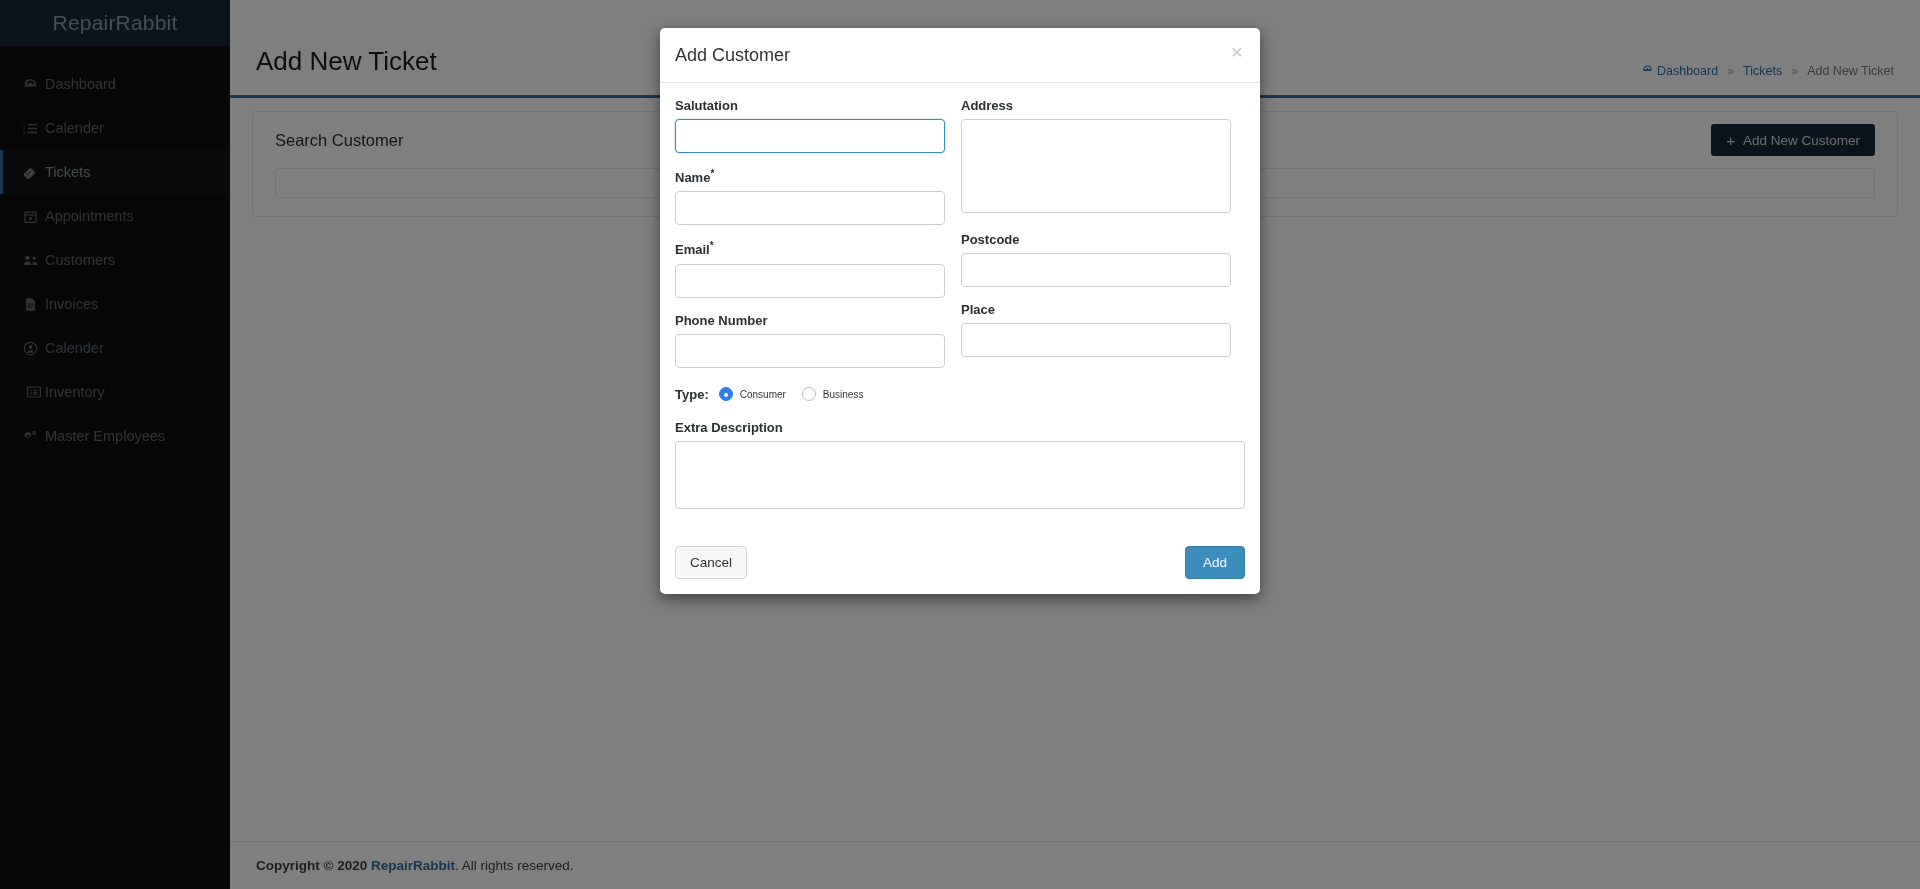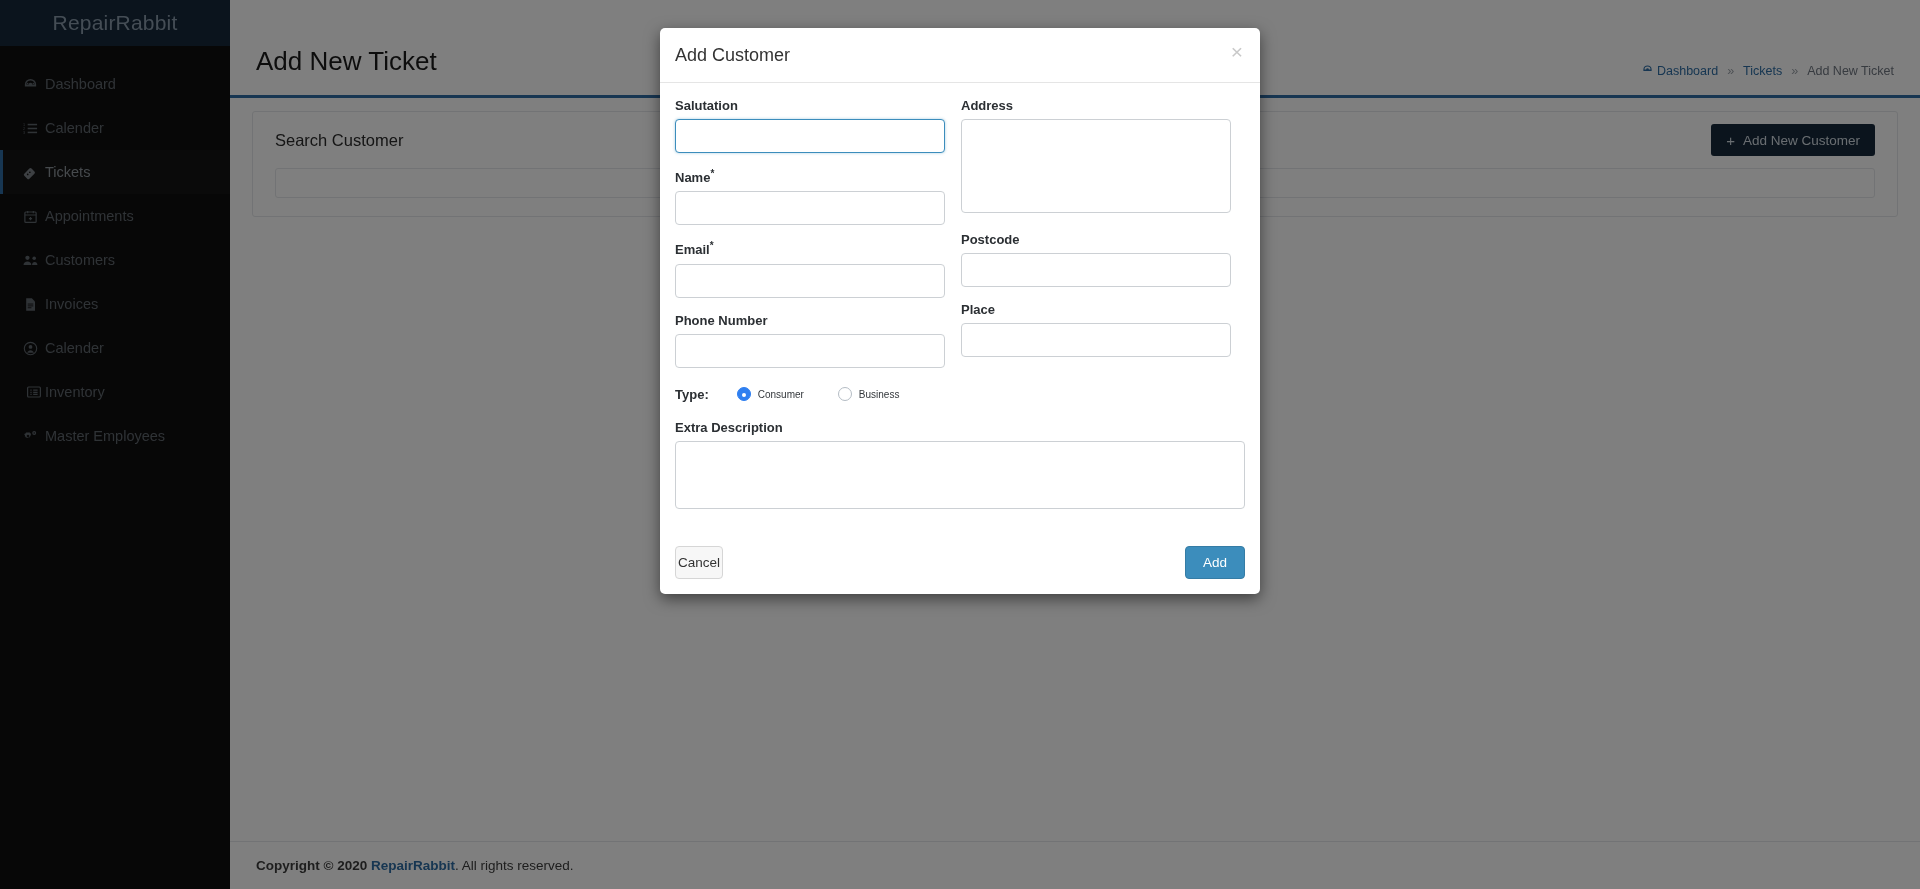--- a/index.html
+++ b/index.html
@@ -200,21 +200,21 @@
     border: 1px solid #ccd0d4;
     border-radius: 4px;
     background: #fff;
     padding: 7px 10px;
     font-size: 13.5px;
     resize: none;
     font-family: "Liberation Sans", sans-serif;
   }
   .ftext.address { height: 94px; }
   .ftext.extra { height: 68px; }
-  .type-row { display: flex; align-items: center; gap: 24px; margin: 4px 0 18px 0; }
+  .type-row { display: flex; align-items: center; gap: 6px; margin: 4px 0 18px 0; }
   .type-label { font-size: 13px; font-weight: 700; color: #2b2f33; margin-right: 4px; }
   .radio-wrap { display: inline-flex; align-items: center; gap: 7px; margin-right: 10px; cursor: pointer; }
   .radio {
     width: 14px; height: 14px; border-radius: 50%;
     border: 1px solid #b4bcc4; background: #fff;
     display: inline-block; position: relative;
   }
   .radio.checked { background: #2f7ff0; border-color: #2f7ff0; }
   .radio.checked::after {
     content: ""; position: absolute; left: 4.5px; top: 4.5px;
@@ -223,21 +223,21 @@
   .radio-text { font-size: 10px; color: #33373b; }
   .full { width: 100%; }
   .modal-foot {
     padding: 14px 15px 15px 15px;
     display: flex; align-items: center;
     border-top: none;
   }
   .btn {
     border-radius: 4px;
     font-size: 13.5px;
-    height: 33px; padding: 0 2px;
+    height: 33px; padding: 0 14px;
     cursor: pointer;
     font-family: "Liberation Sans", sans-serif;
   }
   .btn-cancel { background: #f7f7f7; border: 1px solid #d6d6d6; color: #333; }
   .btn-add { margin-left: auto; background: #3c8dbc; border: 1px solid #357ca5; color: #fff; padding: 0 17px; }
 </style>
 </head>
 <body>
 
 <div class="app">

